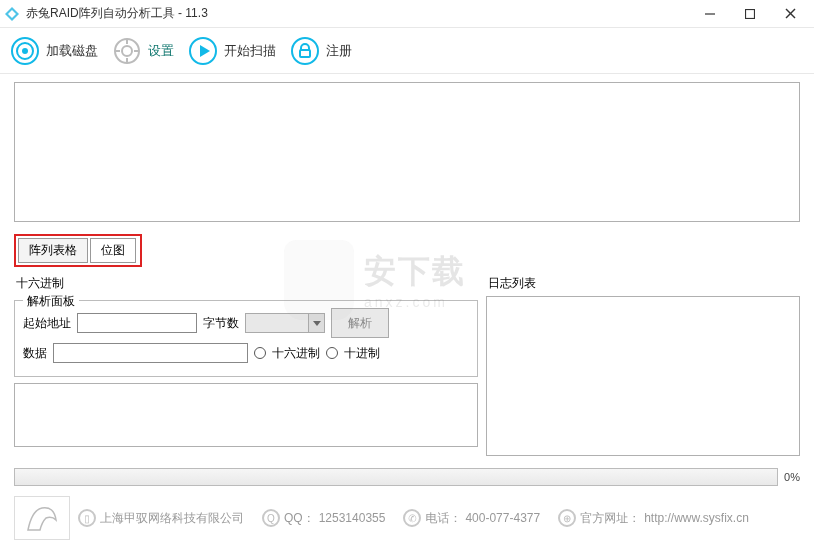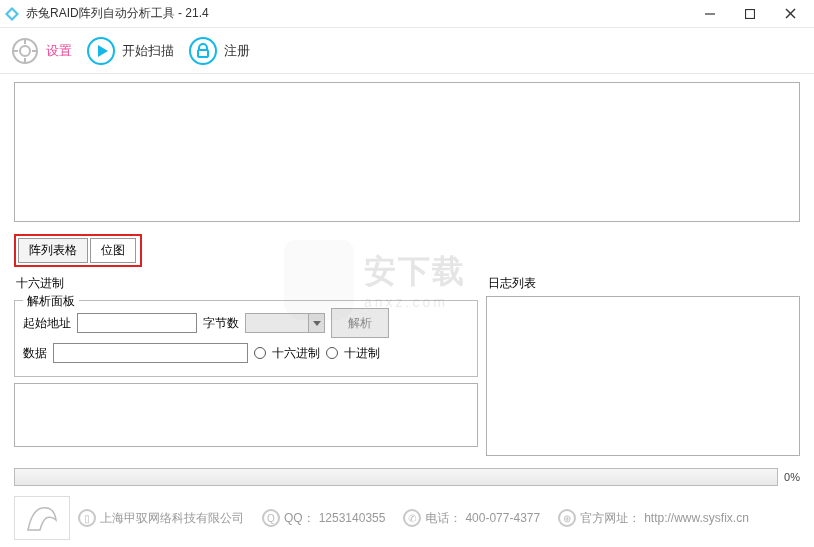--- a/index.html
+++ b/index.html
@@ -4,21 +4,21 @@
 <style>
 * { margin: 0; padding: 0; box-sizing: border-box; font-family: "Microsoft YaHei", Arial, sans-serif; }
 body { background: #fff; width: 814px; height: 547px; overflow: hidden; font-size: 12px; }
 
 .titlebar { height: 28px; display: flex; align-items: center; padding: 0 4px; border-bottom: 1px solid #e8e8e8; }
 .titlebar .app-icon { width: 16px; height: 16px; margin-right: 6px; }
 .titlebar .title { flex: 1; color: #333; font-size: 12px; }
 .titlebar .win-btn { width: 40px; height: 26px; display: flex; align-items: center; justify-content: center; color: #333; }
 
 .toolbar { height: 46px; display: flex; align-items: center; padding: 0 10px; gap: 14px; border-bottom: 1px solid #e8e8e8; }
-.tool-btn { display: flex; align-items: center; gap: 6px; color: #ec4899; font-size: 13px; cursor: pointer; }
+.tool-btn { display: flex; align-items: center; gap: 6px; color: #0f766e; font-size: 13px; cursor: pointer; }
 .tool-btn.primary { color: #333; }
 .tool-icon { width: 30px; height: 30px; display: flex; align-items: center; justify-content: center; }
 
 .content { padding: 8px 14px 0 14px; }
 .top-panel { height: 140px; border: 1px solid #b0b0b0; background: #fff; }
 
 .tabs-row { margin-top: 12px; display: flex; align-items: center; }
 .tab-redbox { border: 2px solid #d22; padding: 2px 2px; display: inline-flex; }
 .tab { border: 1px solid #999; padding: 3px 10px; background: #fff; font-size: 12px; margin-right: 2px; cursor: pointer; }
 .tab.active { background: #f4f4f4; }
@@ -63,40 +63,50 @@
 </head>
 <body>
 
 <div class="titlebar">
   <span class="app-icon">
     <svg width="16" height="16" viewBox="0 0 16 16">
         <polygon points="8,1 15,8 8,15 1,8" fill="#4ec4e8"></polygon>
         <polygon points="8,4 12,8 8,12 4,8" fill="#fff"></polygon>
       </svg>
   </span>
-  <span class="title">赤兔RAID阵列自动分析工具 - 21.4</span>
+  <span class="title">赤兔RAID阵列自动分析工具 - 11.3</span>
   <div class="win-btn">
     <svg width="10" height="10">
         <line x1="0" y1="5" x2="10" y2="5" stroke="#333" stroke-width="1.2"></line>
       </svg>
   </div>
   <div class="win-btn">
     <svg width="10" height="10">
         <rect x="0.5" y="0.5" width="9" height="9" fill="none" stroke="#333" stroke-width="1.2"></rect>
       </svg>
   </div>
   <div class="win-btn">
     <svg width="11" height="11">
         <line x1="1" y1="1" x2="10" y2="10" stroke="#333" stroke-width="1.4"></line>
         <line x1="10" y1="1" x2="1" y2="10" stroke="#333" stroke-width="1.4"></line>
       </svg>
   </div>
 </div>
 
 <div class="toolbar">
+  <div class="tool-btn primary">
+    <span class="tool-icon">
+      <svg width="30" height="30">
+          <circle cx="15" cy="15" r="13" fill="none" stroke="#12b9e8" stroke-width="2"></circle>
+          <circle cx="15" cy="15" r="8" fill="none" stroke="#12b9e8" stroke-width="2"></circle>
+          <circle cx="15" cy="15" r="3" fill="#12b9e8"></circle>
+        </svg>
+    </span>
+    <span>加载磁盘</span>
+  </div>
   <div class="tool-btn">
     <span class="tool-icon">
       <svg width="28" height="28">
           <circle cx="14" cy="14" r="12" fill="none" stroke="#bbb" stroke-width="2"></circle>
           <circle cx="14" cy="14" r="5" fill="none" stroke="#bbb" stroke-width="2"></circle>
           <g stroke="#bbb" stroke-width="2">
             <line x1="14" y1="3" x2="14" y2="7"></line>
             <line x1="14" y1="21" x2="14" y2="25"></line>
             <line x1="3" y1="14" x2="7" y2="14"></line>
             <line x1="21" y1="14" x2="25" y2="14"></line>

